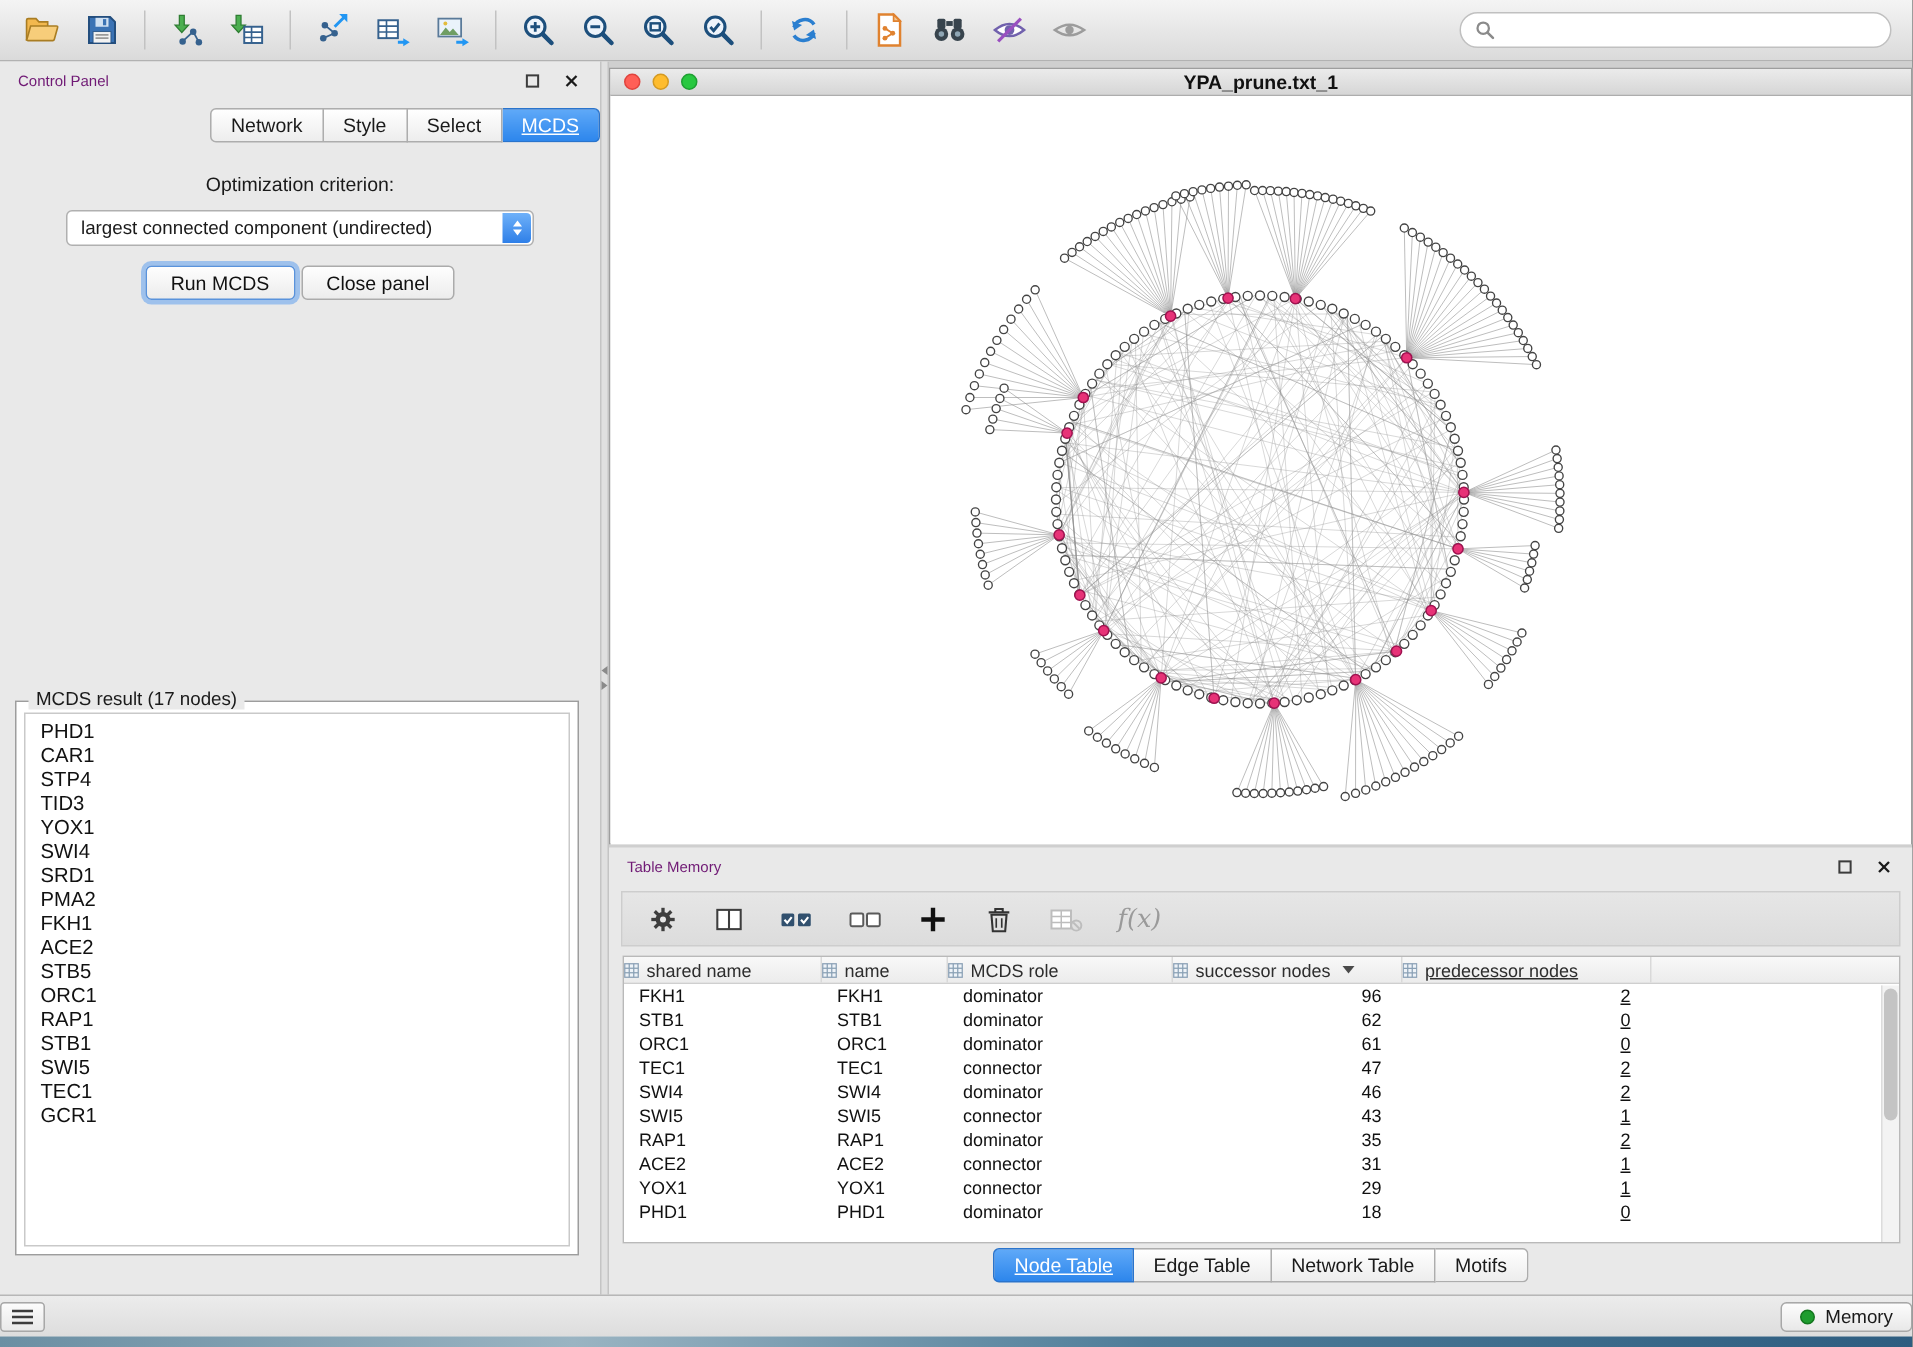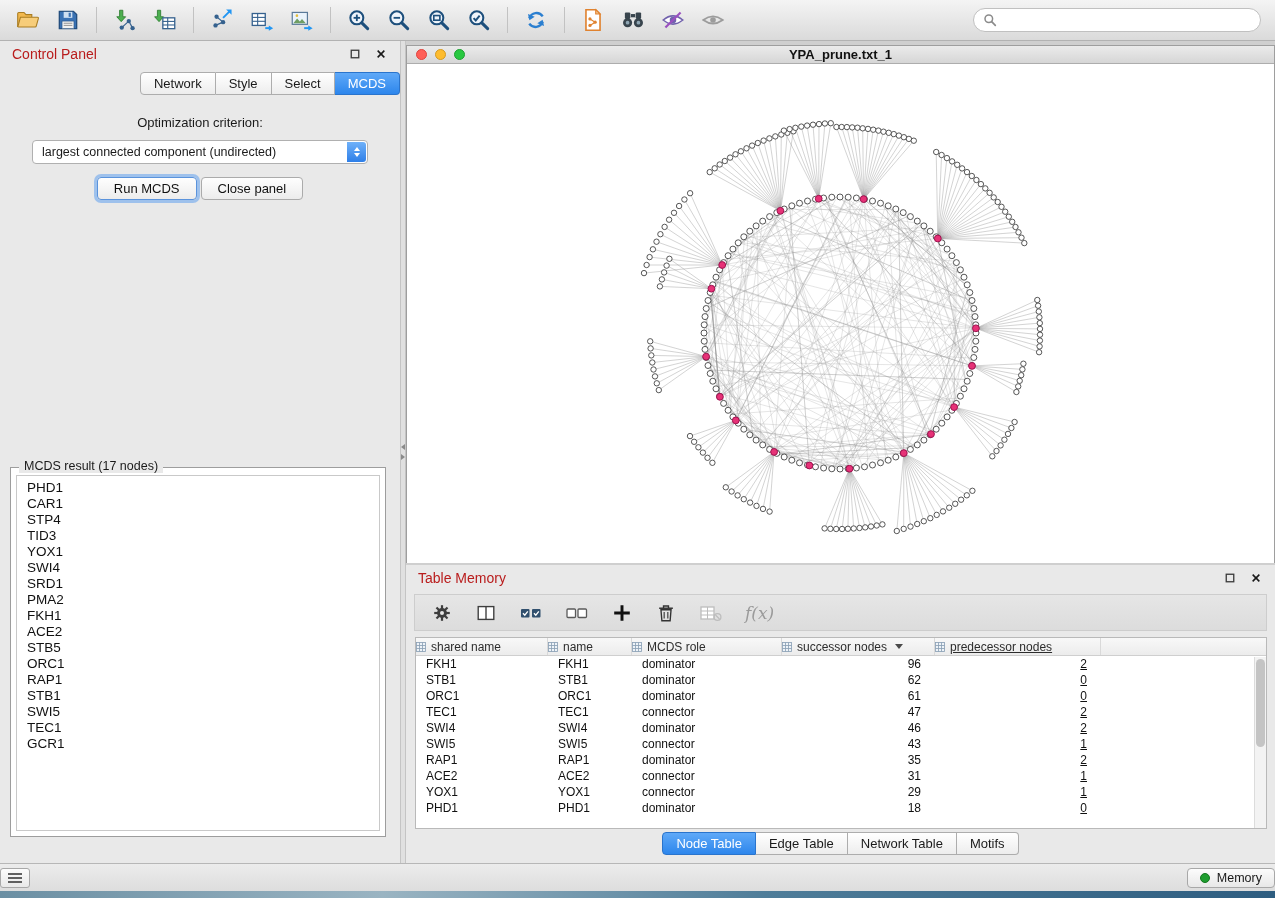--- a/index.html
+++ b/index.html
@@ -12,32 +12,32 @@
            padding:0 10px;gap:4px;background:linear-gradient(#f4f4f4,#dadada);border-bottom:1px solid #b2b2b2;}
   .tb-btn{width:36px;height:32px;display:flex;align-items:center;justify-content:center;border-radius:4px;}
   .tb-sep{width:1px;height:26px;background:#c2c2c2;margin:0 6px;}
   .search-wrap{margin-left:auto;width:288px;height:24px;background:#fff;border:1px solid #c0c0c0;
                border-radius:12px;display:flex;align-items:center;padding:0 9px;gap:6px;margin-right:4px;}
   .search-input{border:none;outline:none;flex:1;font:12.5px "Liberation Sans",sans-serif;background:transparent;}
 
   
   .control-panel{position:absolute;top:41px;left:0;width:400px;bottom:35px;background:#e9e9e9;}
   .cp-header,.tp-header{height:26px;display:flex;align-items:center;padding:0 12px;}
-  .panel-title{font-size:14px;color:#b91c1c;text-align:center;}
+  .panel-title{font-size:10px;color:#701a75;text-align:center;}
   .win-btns{margin-left:auto;display:flex;gap:12px;align-items:center;}
   .win-btn{display:flex;align-items:center;justify-content:center;width:14px;height:14px;}
   .tabs-row{display:flex;justify-content:flex-end;margin-top:5px;}
   .seg{display:flex;}
   .seg-btn{font-size:13px;padding:3px 13px;background:linear-gradient(#ffffff,#ededed);
            border:1px solid #adadad;border-left:none;color:#1a1a1a;cursor:default;}
   .seg-btn:first-child{border-left:1px solid #adadad;border-radius:4px 0 0 4px;}
   .seg-btn:last-child{border-radius:0 4px 4px 0;}
-  .seg-btn.active{background:linear-gradient(#5fa9f8,#2d86ec);color:#fff;border-color:#2a74cc;}
+  .seg-btn.active{background:linear-gradient(#5fa9f8,#2d86ec);color:#fff;border-color:#2a74cc;text-decoration:underline;}
   .opt-label{text-align:center;margin-top:20px;font-size:13px;}
-  .select{margin:10px auto 0;width:336px;height:24px;background:#fff;border:1px solid #b0b0b0;border-radius:4px;
+  .select{margin:10px auto 0;width:312px;height:24px;background:#fff;border:1px solid #b0b0b0;border-radius:4px;
           display:flex;align-items:center;position:relative;font-size:12.5px;padding:0 24px 0 9px;}
   .select-text{white-space:nowrap;overflow:hidden;}
   .select-stepper{position:absolute;right:1px;top:1px;bottom:1px;width:19px;border-radius:0 3px 3px 0;
           background:linear-gradient(#6fb1f9,#2e7fe8);display:flex;flex-direction:column;align-items:center;
           justify-content:center;gap:2px;}
   .tri-up{width:0;height:0;border-left:3.5px solid transparent;border-right:3.5px solid transparent;border-bottom:4px solid #fff;}
   .tri-down{width:0;height:0;border-left:3.5px solid transparent;border-right:3.5px solid transparent;border-top:4px solid #fff;}
   .btn-row{display:flex;justify-content:center;gap:4px;margin-top:13px;}
   .btn{font:13px "Liberation Sans",sans-serif;padding:3px 16px;background:linear-gradient(#fefefe,#ececec);
        border:1px solid #ababab;border-radius:4px;color:#111;}

